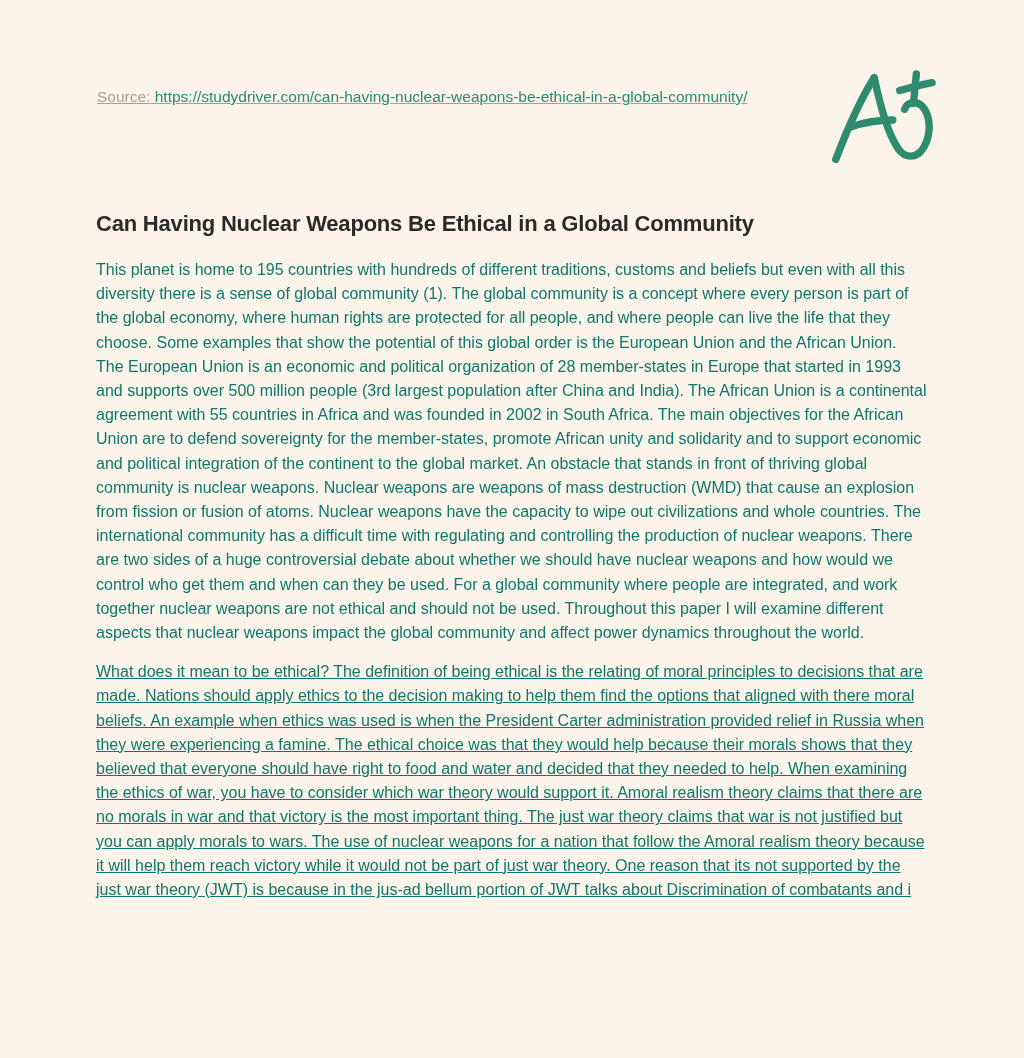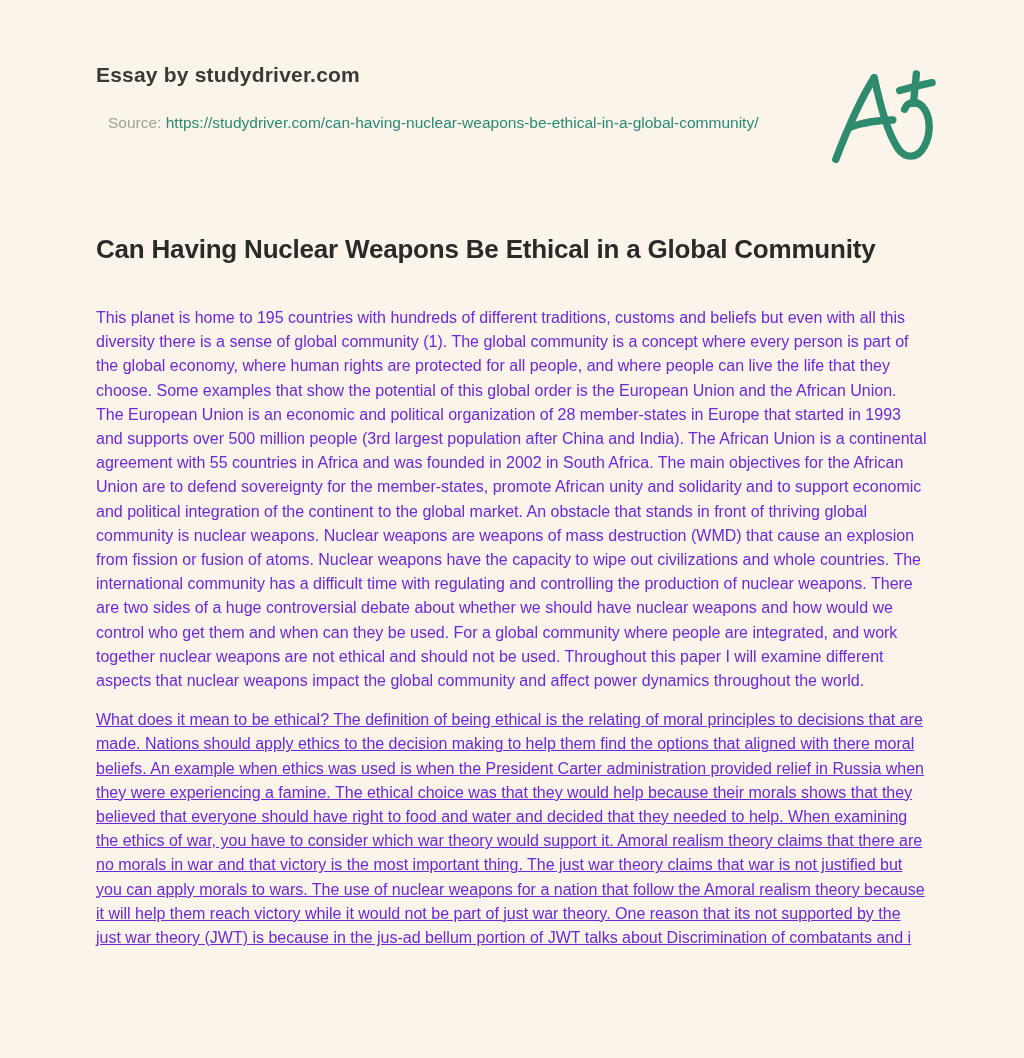--- a/index.html
+++ b/index.html
@@ -21,72 +21,72 @@
   }
   .header-title {
     margin: 0;
     font-size: 21px;
     line-height: 26px;
     font-weight: 700;
     color: #3b3835;
     letter-spacing: 0.2px;
   }
   .source-line {
-    margin: 22px 0 0 12px;
+    margin: 22px 0 0 1px;
     max-width: 672px;
     font-size: 15.5px;
     line-height: 25px;
     color: #a3a098;
     word-break: normal;
+    text-decoration: underline;
   }
   .source-label {
     color: #a3a098;
   }
   .source-link {
     color: #288b72;
     text-decoration: none;
   }
   .logo {
     position: absolute;
     top: 64px;
     right: 84px;
     width: 118px;
     height: 114px;
   }
   .doc-body {
     padding: 0 96px;
   }
   .essay-title {
     margin: 96px 0 0 0;
-    font-size: 26px;
+    font-size: 22px;
     line-height: 37px;
     font-weight: 700;
     color: #2b2a27;
     letter-spacing: -0.2px;
   }
   .para {
-    margin: 38px 0 0 0;
+    margin: 16px 0 0 0;
     font-size: 16px;
     line-height: 24.2px;
-    color: #6d28d9;
+    color: #0f766e;
     text-align: left;
   }
   .para + .para {
     margin-top: 15px;
     text-decoration: underline;
   }
 </style>
 </head>
 <body>
 
 <div class="page">
 
   <header class="doc-header">
     <div class="header-text">
-      <h1 class="header-title">Essay by studydriver.com</h1>
       <p class="source-line">
         <span class="source-label">Source:</span>
         <a class="source-link" href="#">https://studydriver.com/can-having-nuclear-weapons-be-ethical-in-a-global-community/</a>
       </p>
     </div>
 
     <div class="logo">
       <svg viewBox="0 0 120 116" width="118" height="114" aria-hidden="true">
         <g fill="none" stroke="#2e8b6e" stroke-width="7.5" stroke-linecap="round" stroke-linejoin="round">
 

